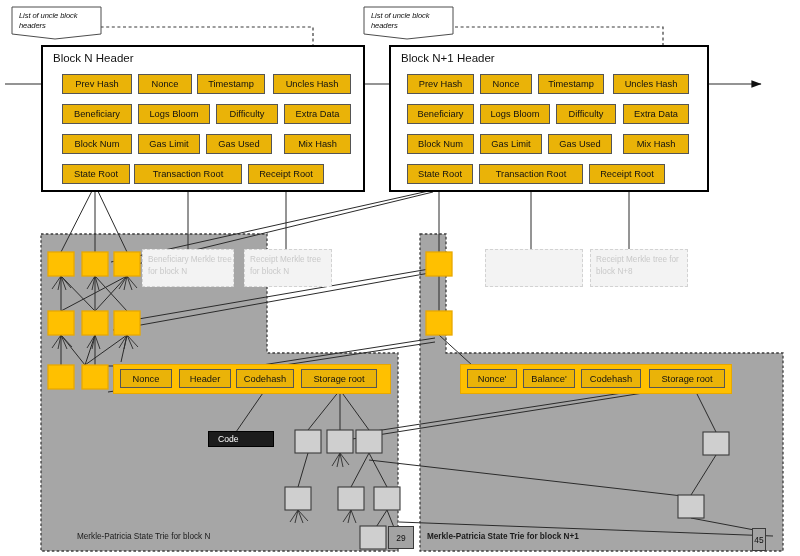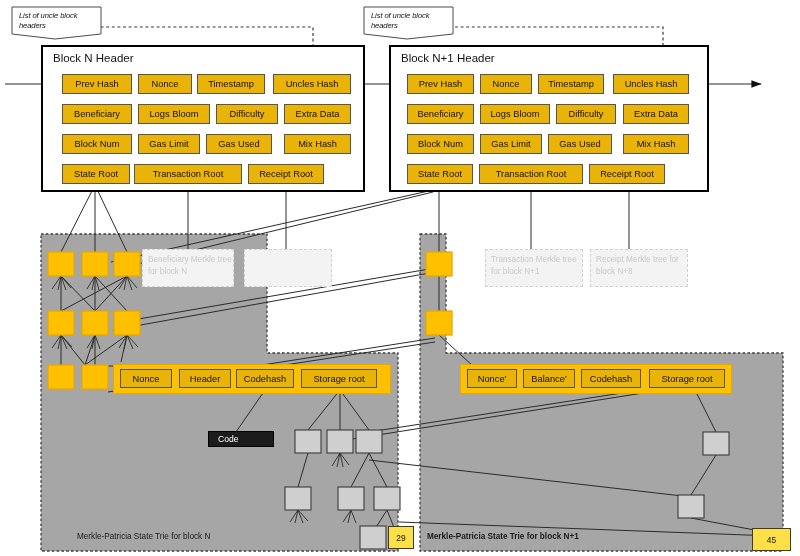--- a/index.html
+++ b/index.html
@@ -26,21 +26,21 @@
 
   .trie-cap{position:absolute;font-size:8.2px;color:#1a1a1a;white-space:nowrap;}
 
   .acct{position:absolute;background:#FFC000;border:1px solid #E8A800;
         box-sizing:border-box;}
 
   .codebox{position:absolute;background:#1c1c1c;border:1px solid #000;
            display:flex;align-items:center;font-size:8.6px;color:#ffffff;
            padding-left:9px;box-sizing:border-box;}
 
-  .numnode{position:absolute;background:#fde047;border:1.1px solid #3b3b3b;
+  .numnode{position:absolute;background:#a3a3a3;border:1.1px solid #3b3b3b;
            display:flex;align-items:center;justify-content:center;
            font-size:8.4px;color:#111;box-sizing:border-box;}
 </style>
 </head>
 <body>
 
 <div id="root">
 
   <svg class="layer" id="svg-bg" viewBox="0 0 800 556">
 
@@ -221,23 +221,23 @@
     <div class="field" style="left:620px;top:134px;width:66px;height:20px;">Mix  Hash</div>
 
     <div class="field" style="left:404px;top:164px;width:66px;height:20px;">State Root</div>
     <div class="field" style="left:476px;top:164px;width:104px;height:20px;">Transaction Root</div>
     <div class="field" style="left:586px;top:164px;width:76px;height:20px;">Receipt Root</div>
 
     <div class="ghost" style="left:139px;top:249px;width:92px;height:38px;"></div>
     <div class="ghost-txt" style="left:145px;top:254px;width:84px;">Beneficiary Merkle tree for block N</div>
 
     <div class="ghost" style="left:241px;top:249px;width:88px;height:38px;"></div>
+    <div class="ghost-txt" style="left:247px;top:254px;width:80px;">Receipt Merkle tree for block N</div>
 
     <div class="ghost" style="left:482px;top:249px;width:98px;height:38px;"></div>
-    <div class="ghost-txt" style="left:488px;top:254px;width:90px;">Transaction Merkle tree for block N+1</div>
 
     <div class="ghost" style="left:587px;top:249px;width:98px;height:38px;"></div>
     <div class="ghost-txt" style="left:593px;top:254px;width:90px;">Receipt Merkle tree for block N+8</div>
 
     <svg style="position:absolute;left:0;top:0;width:800px;height:556px;">
       <g stroke="#E8A800" stroke-width="1.3" fill="#FFC000">
         <rect x="45" y="252" width="26" height="24"></rect>
         <rect x="79" y="252" width="26" height="24"></rect>
         <rect x="111" y="252" width="26" height="24"></rect>
         <rect x="45" y="311" width="26" height="24"></rect>
@@ -257,21 +257,21 @@
         <rect x="335" y="487" width="26" height="23"></rect>
         <rect x="371" y="487" width="26" height="23"></rect>
         <rect x="357" y="526" width="26" height="23"></rect>
 
         <rect x="700" y="432" width="26" height="23"></rect>
         <rect x="675" y="495" width="26" height="23"></rect>
       </g>
     </svg>
 
     <div class="numnode" style="left:385px;top:526px;width:26px;height:23px;">29</div>
-    <div class="numnode" style="left:749px;top:528px;width:39px;height:23px;">45</div>
+    <div class="numnode" style="left:749px;top:528px;width:14px;height:23px;">45</div>
 
     <div class="acct" style="left:110px;top:364px;width:278px;height:30px;"></div>
     <div class="field" style="left:117px;top:369px;width:52px;height:19px;">Nonce</div>
     <div class="field" style="left:176px;top:369px;width:52px;height:19px;">Header</div>
     <div class="field" style="left:233px;top:369px;width:58px;height:19px;">Codehash</div>
     <div class="field" style="left:298px;top:369px;width:76px;height:19px;">Storage root</div>
 
     <div class="acct" style="left:457px;top:364px;width:272px;height:30px;"></div>
     <div class="field" style="left:464px;top:369px;width:50px;height:19px;">Nonce'</div>
     <div class="field" style="left:520px;top:369px;width:52px;height:19px;">Balance'</div>

